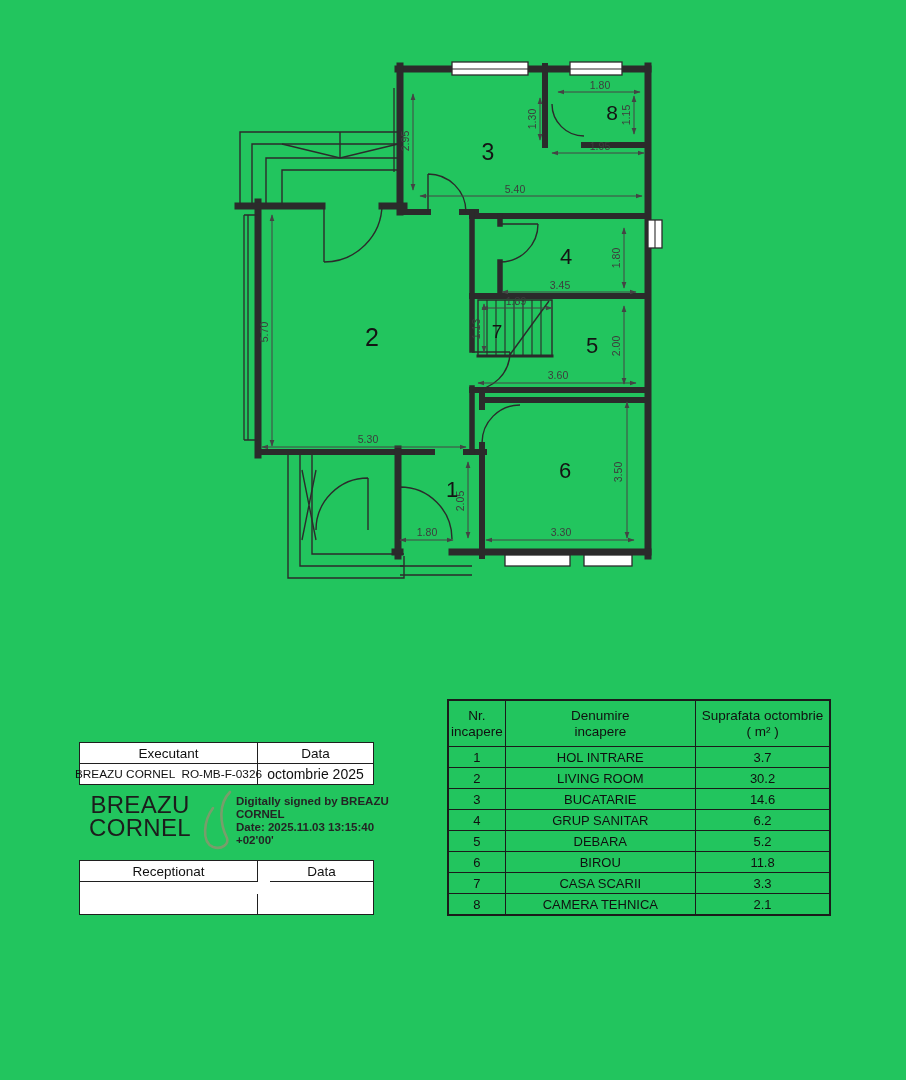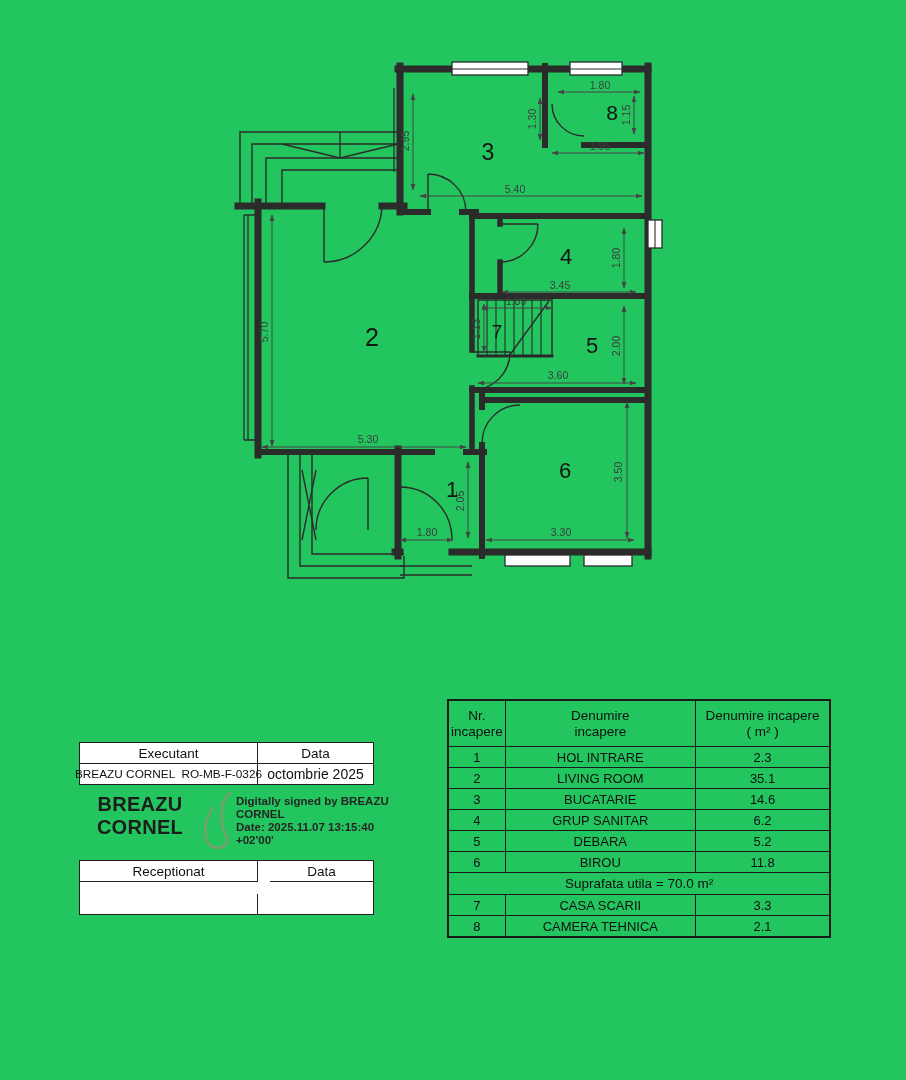--- a/index.html
+++ b/index.html
@@ -20,21 +20,21 @@
   .gtable{position:absolute;width:293px;display:grid;grid-template-columns:178px 1fr;
           border:1.6px solid #1f1f1f;background:#fff;}
   .gcell{height:20px;display:flex;align-items:center;justify-content:center;
          font-size:13.5px;color:#101010;white-space:pre;}
   .b-r{border-right:1.6px solid #1f1f1f;}
   .b-b{border-bottom:1.6px solid #1f1f1f;}
   .small-val{font-size:11.8px;letter-spacing:0;}
   .date-val{font-size:14px;}
 
   .sig-name{position:absolute;left:84px;top:793px;width:112px;text-align:center;
-            font-size:20px;line-height:23px;font-weight:700;color:#1c1c1c;letter-spacing:.3px;}
+            font-size:24px;line-height:23px;font-weight:400;color:#1c1c1c;letter-spacing:.3px;}
   .sig-digital{position:absolute;left:236px;top:795px;width:160px;font-size:11.5px;
                line-height:13px;font-weight:700;color:#242424;}
   .flourish{position:absolute;left:196px;top:788px;}
 </style>
 </head>
 <body>
 
 <div class="page">
 
   <svg class="plan-svg" width="906" height="1080" viewBox="0 0 906 1080">
@@ -177,56 +177,53 @@
         <tr class="hr">
       <td>
         <div>Nr.</div>
         <div>incapere</div>
       </td>
       <td>
         <div>Denumire</div>
         <div>incapere</div>
       </td>
       <td>
-        <div>Denumire incapere</div>
+        <div>Suprafata octombrie</div>
         <div>( m² )</div>
       </td>
     </tr>
     <tr class="dr">
       <td>1</td>
       <td>HOL INTRARE</td>
-      <td>2.3</td>
+      <td>3.7</td>
     </tr>
     <tr class="dr">
       <td>2</td>
       <td>LIVING ROOM</td>
-      <td>35.1</td>
+      <td>30.2</td>
     </tr>
     <tr class="dr">
       <td>3</td>
       <td>BUCATARIE</td>
       <td>14.6</td>
     </tr>
     <tr class="dr">
       <td>4</td>
       <td>GRUP SANITAR</td>
       <td>6.2</td>
     </tr>
     <tr class="dr">
       <td>5</td>
       <td>DEBARA</td>
       <td>5.2</td>
     </tr>
     <tr class="dr">
       <td>6</td>
       <td>BIROU</td>
       <td>11.8</td>
-    </tr>
-    <tr class="sr">
-      <td colspan="3">Suprafata utila =  70.0 m²</td>
     </tr>
     <tr class="dr">
       <td>7</td>
       <td>CASA SCARII</td>
       <td>3.3</td>
     </tr>
     <tr class="dr">
       <td>8</td>
       <td>CAMERA TEHNICA</td>
       <td>2.1</td>
@@ -246,21 +243,21 @@
     <div>CORNEL</div>
   </div>
 
   <svg class="flourish" width="50" height="66" viewBox="0 0 50 66">
     <path d="M34 4 C22 16 24 36 31 50 C33 56 26 62 17 59 C5 54 8 32 17 20" fill="none" stroke="rgba(206,120,120,0.5)" stroke-width="2.6" stroke-linecap="round"></path>
   </svg>
 
   <div class="sig-digital">
     <div>Digitally signed by BREAZU</div>
     <div>CORNEL</div>
-    <div>Date: 2025.11.07 13:15:40</div>
+    <div>Date: 2025.11.03 13:15:40</div>
     <div>+02'00'</div>
   </div>
 
   <div class="gtable" style="left:79px;top:860px;gap:12px;">
     <div class="gcell b-r b-b">Receptionat</div>
     <div class="gcell b-b">Data</div>
     <div class="gcell b-r"></div>
     <div class="gcell"></div>
   </div>
 

